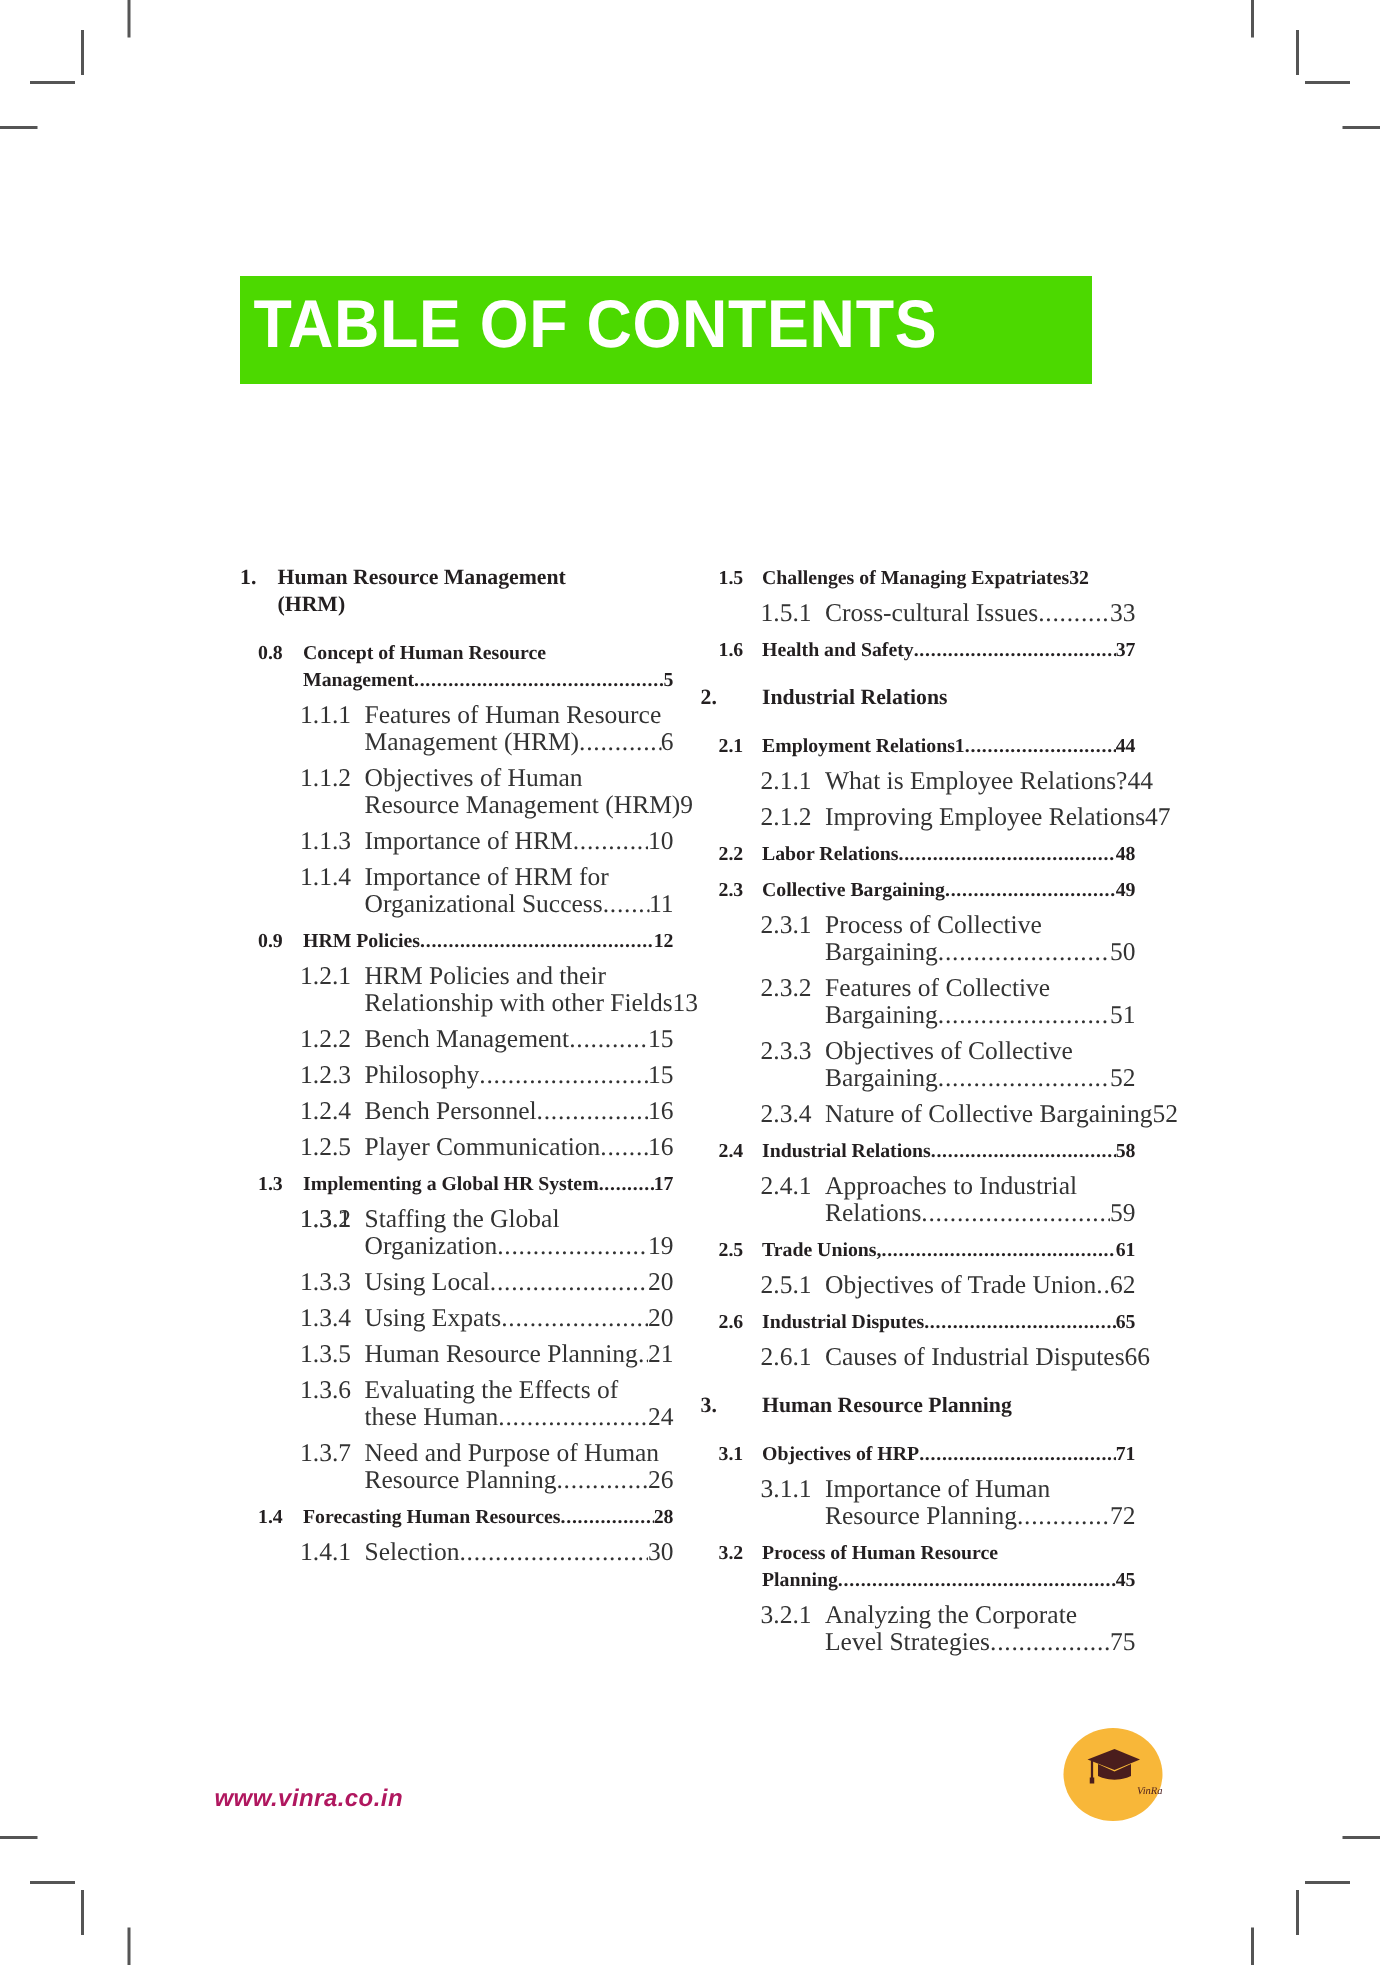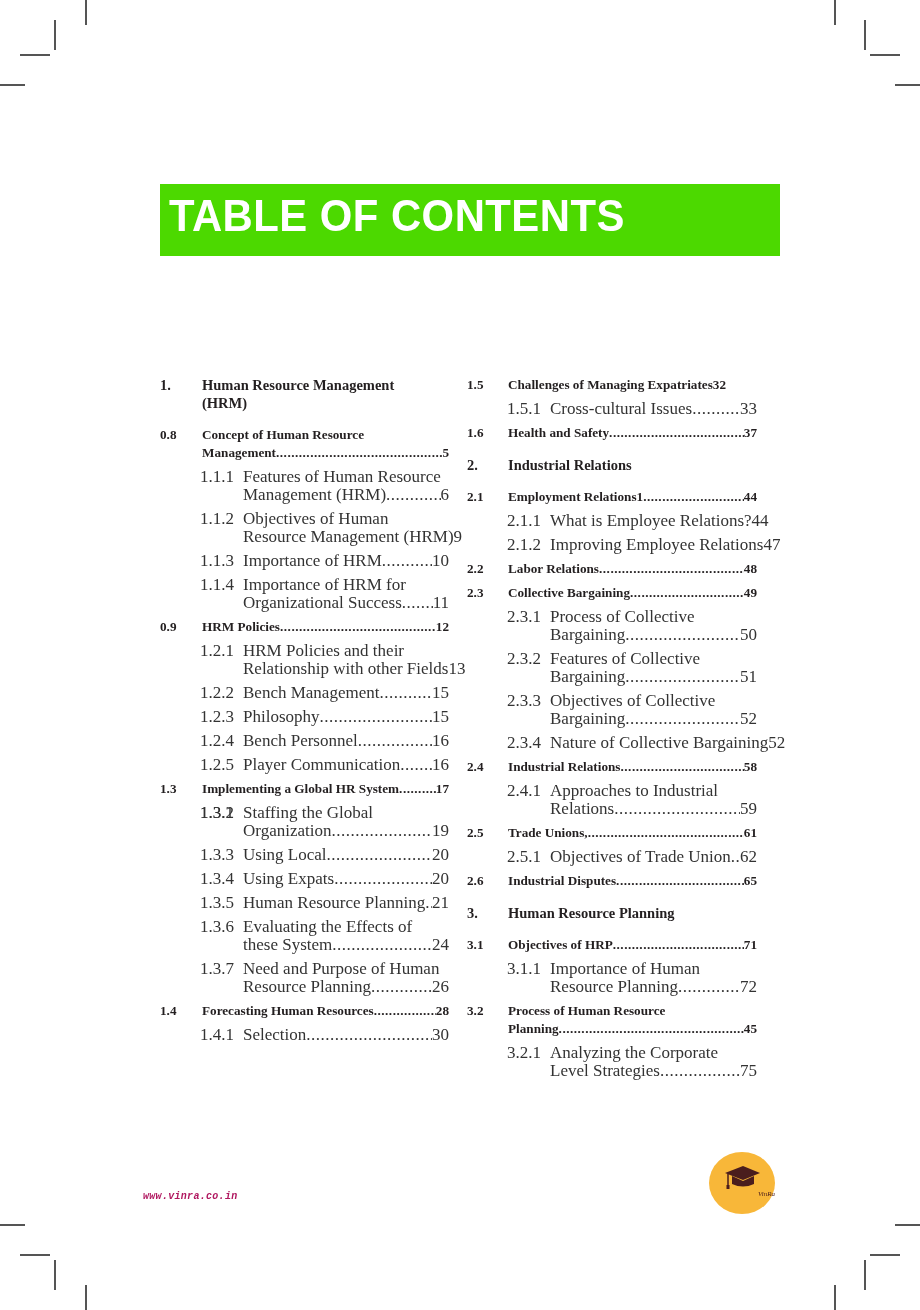--- a/index.html
+++ b/index.html
@@ -7,60 +7,60 @@
       width: 920px; height: 1310px; background: #ffffff;
       position: relative; overflow: hidden;
       font-family: "Liberation Serif", "DejaVu Serif", serif;
       color: #231f20;
     }
     .crop { position: absolute; background: #555; }
     .crop.v { width: 1.5px; height: 30px; }
     .crop.h { height: 1.5px; width: 30px; }
 
     .title-band {
-      position: absolute; left: 160px; top: 184px; width: 620px; height: 72px;
+      position: absolute; left: 160px; top: 184px; width: 568px; height: 72px;
       background: #4cd900;
     }
     .title-band h1 {
       margin: 0; position: absolute; left: 9px; top: 9px;
       font-family: "Liberation Sans", "DejaVu Sans", sans-serif;
       font-weight: bold; font-size: 45px; letter-spacing: 0.5px;
       color: #ffffff; line-height: 1; transform: scaleX(0.93); transform-origin: left top;
     }
 
     .col { position: absolute; top: 376px; }
     .col.left { left: 160px; width: 289px; }
     .col.right { left: 467px; width: 290px; }
 
     .entry { position: relative; }
-    .num { position: absolute; left: 0; top: 0; }
+    .num { position: absolute; left: 12px; top: 0; }
     .ch { font-weight: bold; font-size: 14.5px; line-height: 18px; margin-bottom: 14px; }
     .ch .num { left: 0; }
-    .ch .txt { margin-left: 42px; display: block; }
+    .ch .txt { margin-left: 25px; display: block; }
     .right .ch .txt { margin-left: 41px; }
 
     .sec { font-weight: bold; font-size: 13.2px; line-height: 18px; margin-bottom: 6px; }
     .sec .txt { margin-left: 42px; display: block; text-align: right; }
     .right .sec .txt { margin-left: 41px; }
 
     .sub { font-size: 17px; line-height: 18px; margin-bottom: 6px; color: #333; }
     .sub .num { left: 40px; }
     .sub .txt { margin-left: 83px; display: block; }
 
     .line { display: flex; align-items: baseline; white-space: nowrap; }
     .line .lbl { flex: 0 0 auto; }
     .line .dots { flex: 1 1 auto; overflow: hidden; white-space: nowrap; letter-spacing: 0.5px; }
     .line .dots::after { content: "........................................................................................................................"; }
     .line .pg { flex: 0 0 auto; }
     .gap-before { margin-top: 14px; }
 
     .footer-url {
       position: absolute; left: 143px; top: 1191px;
-      font-family: Liberation Mono, monospace; font-style: italic; font-weight: bold;
-      font-size: 10px; color: #b0175f; letter-spacing: 0.3px;
+      font-family: Liberation Sans, sans-serif; font-style: italic; font-weight: bold;
+      font-size: 16px; color: #b0175f; letter-spacing: 0.3px;
     }
     .logo {
       position: absolute; left: 709px; top: 1152px; width: 66px; height: 62px;
       border-radius: 50%; background: #f8b739;
     }
     .logo svg { position: absolute; left: 14px; top: 12px; }
     .logo .brand {
       position: absolute; left: 0; right: 0; top: 38px; text-align: right;
       font-size: 7px; font-style: italic; color: #4a1d1d;
     }
@@ -285,21 +285,21 @@
         </div>
       </span>
     </div>
     <div class="entry sub">
       <span class="num">1.3.6</span>
       <span class="txt">
         <div class="line">
           <span class="lbl">Evaluating the Effects of</span>
         </div>
         <div class="line">
-          <span class="lbl">these System</span>
+          <span class="lbl">these Human</span>
           <span class="dots"></span>
           <span class="pg">24</span>
         </div>
       </span>
     </div>
     <div class="entry sub">
       <span class="num">1.3.7</span>
       <span class="txt">
         <div class="line">
           <span class="lbl">Need and Purpose of Human</span>
@@ -512,20 +512,30 @@
         </div>
       </span>
     </div>
     <div class="entry sec">
       <span class="num">2.6</span>
       <span class="txt">
         <div class="line">
           <span class="lbl">Industrial Disputes</span>
           <span class="dots"></span>
           <span class="pg">65</span>
+        </div>
+      </span>
+    </div>
+    <div class="entry sub">
+      <span class="num">2.6.1</span>
+      <span class="txt">
+        <div class="line">
+          <span class="lbl">Causes of Industrial Disputes</span>
+          <span class="dots"></span>
+          <span class="pg">66</span>
         </div>
       </span>
     </div>
     <div class="entry ch gap-before">
       <span class="num">3.</span>
       <span class="txt">
         <div class="line">
           <span class="lbl">Human Resource Planning</span>
         </div>
       </span>

